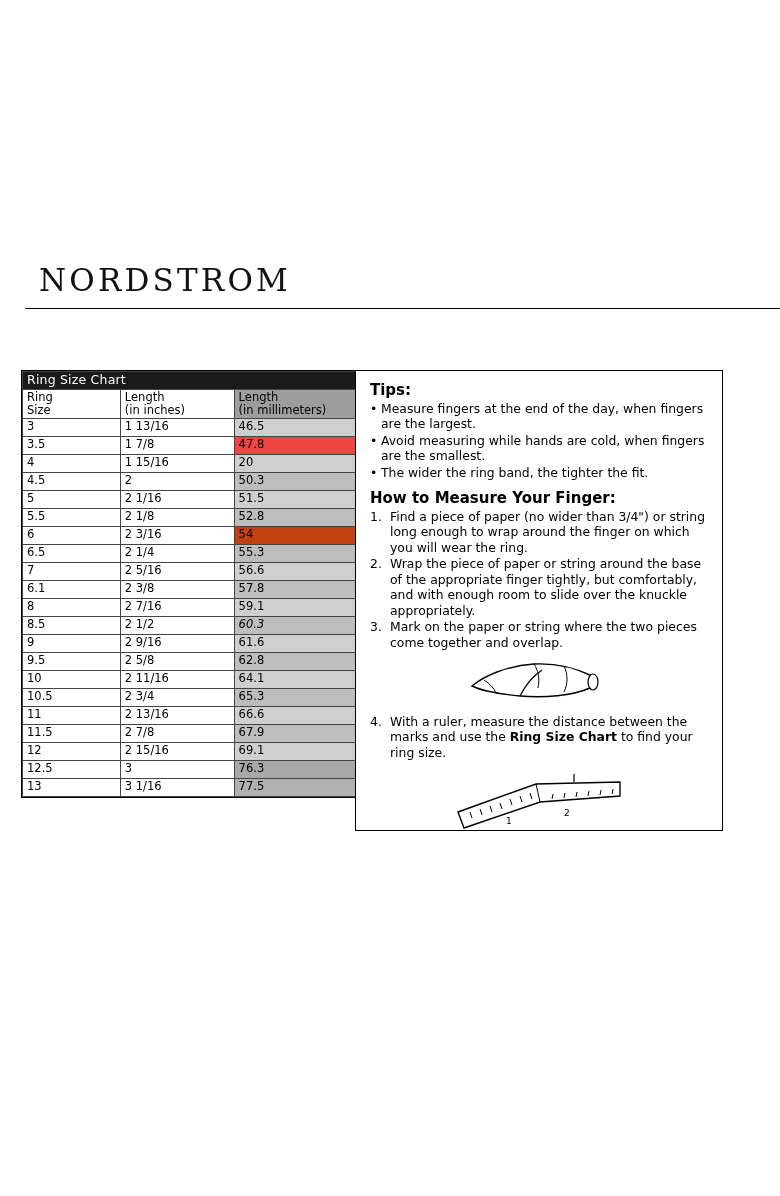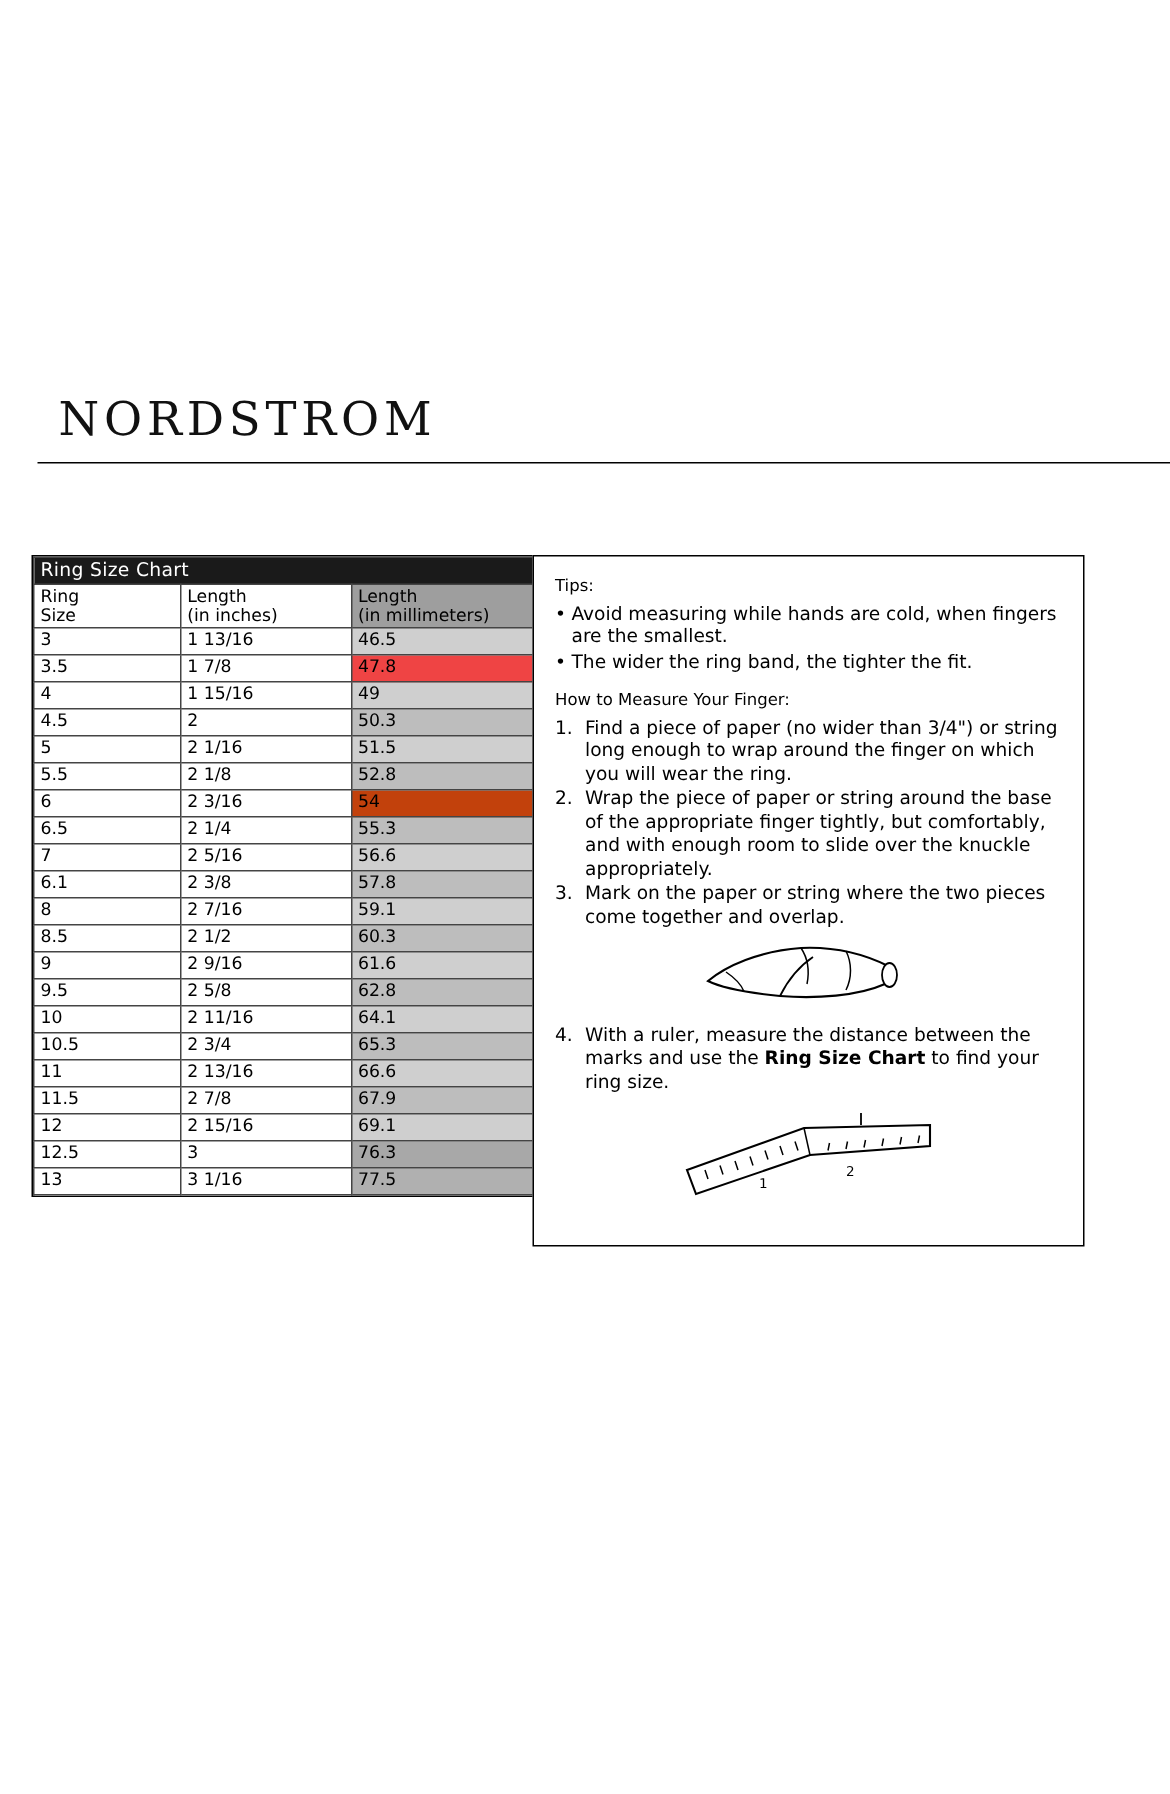--- a/index.html
+++ b/index.html
@@ -106,22 +106,22 @@
     height: 461px;
     border: 1px solid #000;
     background: #fff;
     box-sizing: border-box;
     padding: 12px 14px 10px 14px;
     font-size: 12.4px;
     line-height: 15.5px;
   }
   .tips-panel h3 {
     margin: 0 0 2px 0;
-    font-size: 11px;
-    font-weight: normal;
+    font-size: 15px;
+    font-weight: bold;
   }
   .tips-panel h3.second {
     margin-top: 11px;
   }
   ul.bullets {
     margin: 0;
     padding: 0;
     list-style: none;
   }
   ul.bullets li {
@@ -211,21 +211,21 @@
             <td class="c-mm" style="background: rgb(207, 207, 207);">46.5</td>
           </tr>
           <tr>
             <td class="c-size">3.5</td>
             <td class="c-in">1 7/8</td>
             <td class="c-mm" style="background: #ef4444;">47.8</td>
           </tr>
           <tr>
             <td class="c-size">4</td>
             <td class="c-in">1 15/16</td>
-            <td class="c-mm" style="background: rgb(207, 207, 207);">49</td>
+            <td class="c-mm" style="background: rgb(207, 207, 207);">20</td>
           </tr>
           <tr>
             <td class="c-size">4.5</td>
             <td class="c-in">2</td>
             <td class="c-mm" style="background: rgb(189, 189, 189);">50.3</td>
           </tr>
           <tr>
             <td class="c-size">5</td>
             <td class="c-in">2 1/16</td>
             <td class="c-mm" style="background: rgb(207, 207, 207);">51.5</td>
@@ -256,21 +256,21 @@
             <td class="c-mm" style="background: rgb(189, 189, 189);">57.8</td>
           </tr>
           <tr>
             <td class="c-size">8</td>
             <td class="c-in">2 7/16</td>
             <td class="c-mm" style="background: rgb(207, 207, 207);">59.1</td>
           </tr>
           <tr>
             <td class="c-size">8.5</td>
             <td class="c-in">2 1/2</td>
-            <td class="c-mm" style="background: rgb(189, 189, 189);">60.3</td>
+            <td class="c-mm" style="background: rgb(189, 189, 189); font-style: italic;">60.3</td>
           </tr>
           <tr>
             <td class="c-size">9</td>
             <td class="c-in">2 9/16</td>
             <td class="c-mm" style="background: rgb(207, 207, 207);">61.6</td>
           </tr>
           <tr>
             <td class="c-size">9.5</td>
             <td class="c-in">2 5/8</td>
             <td class="c-mm" style="background: rgb(189, 189, 189);">62.8</td>
@@ -310,20 +310,21 @@
             <td class="c-in">3 1/16</td>
             <td class="c-mm" style="background: rgb(176, 176, 176);">77.5</td>
           </tr>
         </tbody>
     </table>
   </div>
 
   <div class="tips-panel">
     <h3>Tips:</h3>
     <ul class="bullets" id="tips-list">
+        <li>Measure fingers at the end of the day, when fingers are the largest.</li>
         <li>Avoid measuring while hands are cold, when fingers are the smallest.</li>
         <li>The wider the ring band, the tighter the fit.</li>
       </ul>
 
     <h3 class="second">How to Measure Your Finger:</h3>
     <ol class="steps" id="steps-list">
         <li>Find a piece of paper (no wider than 3/4") or string long enough to wrap around the finger on which you will wear the ring.</li>
         <li>Wrap the piece of paper or string around the base of the appropriate finger tightly, but comfortably, and with enough room to slide over the knuckle appropriately.</li>
         <li>Mark on the paper or string where the two pieces come together and overlap.</li>
       </ol>

